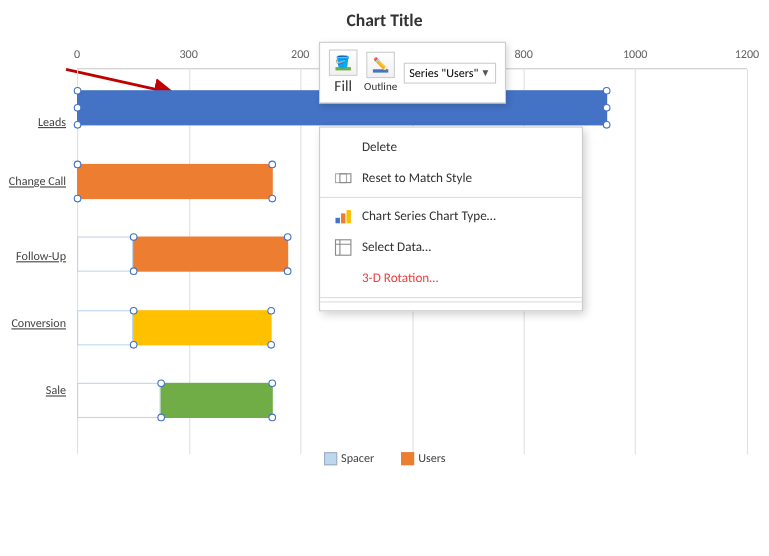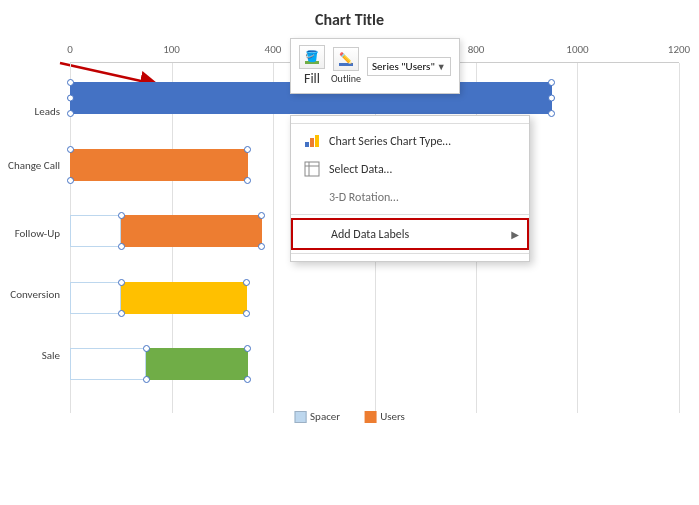--- a/index.html
+++ b/index.html
@@ -64,20 +64,21 @@
       height: 340px;
     }
 
     .y-label {
       position: absolute;
       font-size: 11px;
       color: #444;
       text-align: center;
       right: 5px;
       transform: translateY(-50%);
+      text-decoration: underline;
     }
 
     
     .grid-line {
       position: absolute;
       top: 20px;
       bottom: 0;
       width: 1px;
       background: #e0e0e0;
     }
@@ -151,21 +152,21 @@
       gap: 8px;
       position: relative;
     }
 
     .menu-item.highlighted {
       background: #fff;
       border: 2px solid #c00000;
     }
 
     .menu-item.disabled {
-      color: #737373;
+      color: #ef4444;
     }
 
     .menu-separator {
       height: 1px;
       background: #ddd;
       margin: 3px 0;
     }
 
     .menu-icon {
       width: 18px;
@@ -268,22 +269,22 @@
         <polygon points="0 0, 8 4, 0 8" fill="#c00000"></polygon>
       </marker>
     </defs>
     <line x1="5" y1="5" x2="95" y2="25" stroke="#c00000" stroke-width="2.5" marker-end="url(#arrowhead)"></line>
   </svg>
 
   <div class="chart-inner">
 
     <div class="x-axis">
       <span class="x-label" style="left:0%">0</span>
-      <span class="x-label" style="left:16.67%">100</span>
-      <span class="x-label" style="left:33.33%">400</span>
+      <span class="x-label" style="left:16.67%">300</span>
+      <span class="x-label" style="left:33.33%">200</span>
       <span class="x-label" style="left:50%">600</span>
       <span class="x-label" style="left:66.67%">800</span>
       <span class="x-label" style="left:83.33%">1000</span>
       <span class="x-label" style="left:100%">1200</span>
     </div>
 
     <div class="grid-line" style="left:0%"></div>
     <div class="grid-line" style="left:16.67%"></div>
     <div class="grid-line" style="left:33.33%"></div>
     <div class="grid-line" style="left:50%"></div>
@@ -387,21 +388,34 @@
       <span style="font-size:10px;">Outline</span>
     </div>
     <div class="series-dropdown">
       <span style="font-size:11px;">Series "Users"</span>
       <span class="series-dropdown-arrow">▼</span>
     </div>
   </div>
 
   <div class="context-menu">
 
-
+    <div class="menu-item">
+      <div class="menu-icon"></div>
+      <span>Delete</span>
+    </div>
+
+    <div class="menu-item">
+      <div class="menu-icon">
+        <svg width="16" height="16" viewBox="0 0 16 16">
+          <rect x="1" y="4" width="10" height="8" fill="none" stroke="#aaa" stroke-width="1"></rect>
+          <rect x="5" y="4" width="10" height="8" fill="none" stroke="#888" stroke-width="1"></rect>
+        </svg>
+      </div>
+      <span>Reset to Match Style</span>
+    </div>
 
     <div class="menu-separator"></div>
 
     <div class="menu-item">
       <div class="menu-icon">
         <svg width="16" height="16" viewBox="0 0 16 16">
           <rect x="1" y="9" width="4" height="5" fill="#4472c4"></rect>
           <rect x="6" y="5" width="4" height="9" fill="#ed7d31"></rect>
           <rect x="11" y="2" width="4" height="12" fill="#ffc000"></rect>
         </svg>
@@ -420,25 +434,20 @@
       <span>Select Data…</span>
     </div>
 
     <div class="menu-item disabled">
       <div class="menu-icon"></div>
       <span>3-D Rotation…</span>
     </div>
 
     <div class="menu-separator"></div>
 
-    <div class="menu-item highlighted">
-      <div class="menu-icon"></div>
-      <span>Add Data Labels</span>
-      <span class="menu-arrow">▶</span>
-    </div>
 
 
     <div class="menu-separator"></div>
 
 
   </div>
 
 </div>
 
 </body></html>

